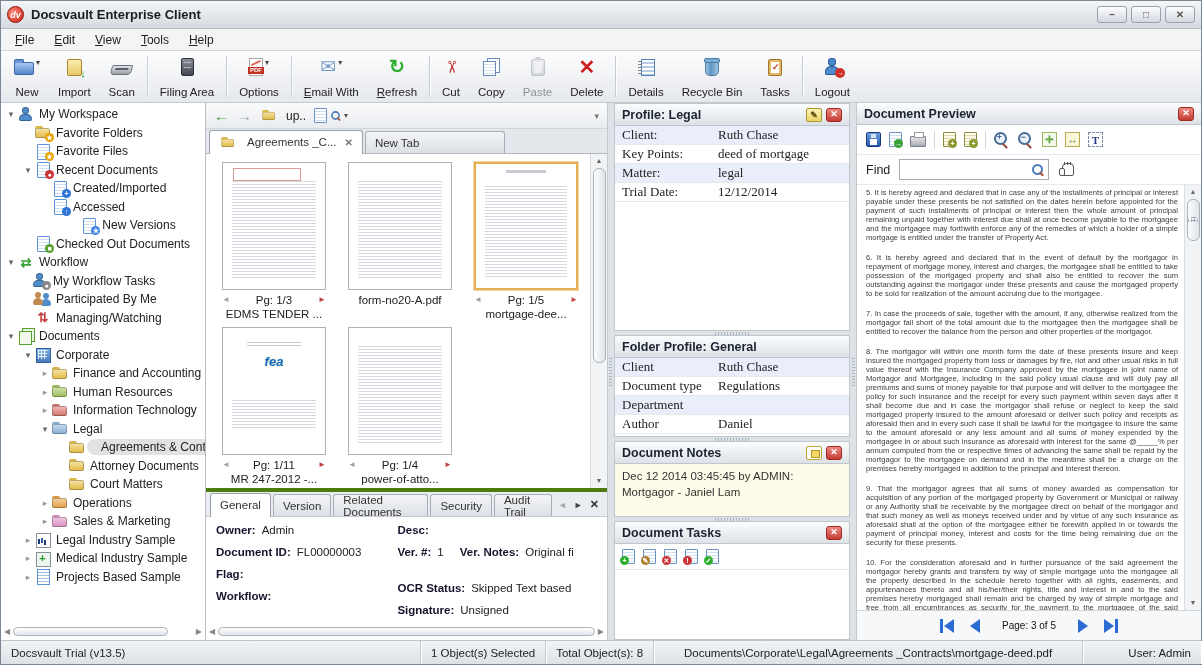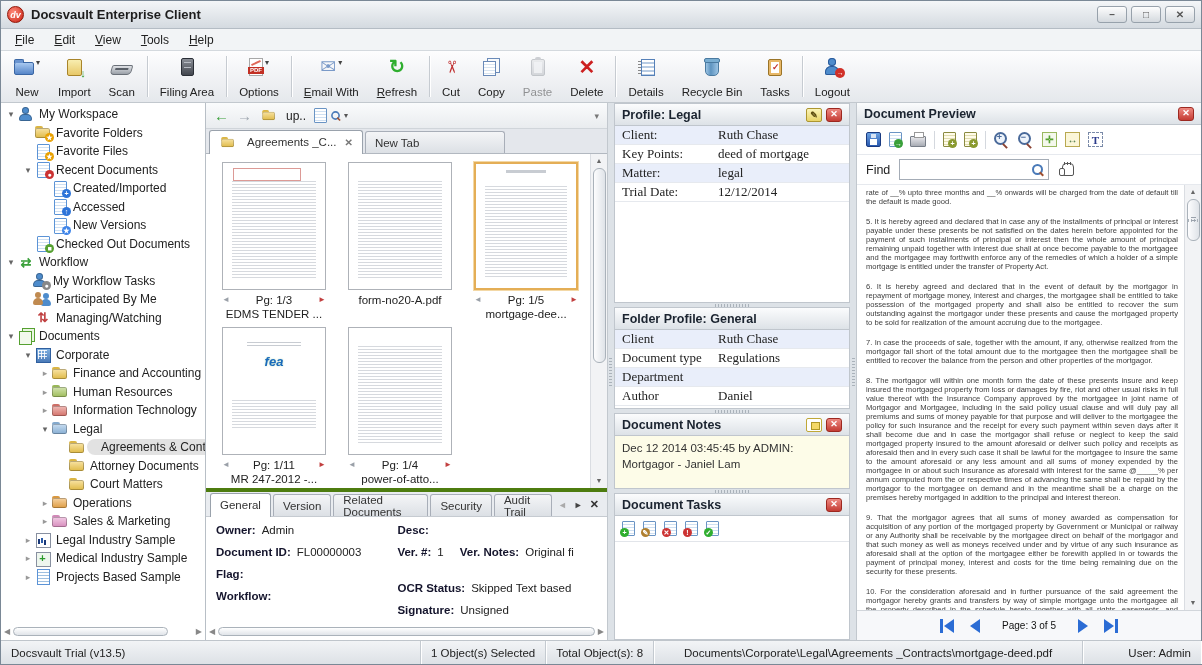--- a/index.html
+++ b/index.html
@@ -372,21 +372,21 @@
             </span>
             <span class="tlabel">Created/Imported</span>
           </div>
           <div class="trow" style="padding-left: 38px;">
             <span class="tarrow"></span>
             <span class="ti ti-page">
               <span class="bdg" style="background: rgb(45, 116, 217);">↑</span>
             </span>
             <span class="tlabel">Accessed</span>
           </div>
-          <div class="trow" style="padding-left: 38px;">
+          <div class="trow" style="padding-left: 38px; justify-content: center;">
             <span class="tarrow"></span>
             <span class="ti ti-page">
               <span class="bdg" style="background: rgb(61, 132, 233);">★</span>
             </span>
             <span class="tlabel">New Versions</span>
           </div>
           <div class="trow" style="padding-left: 21px;">
             <span class="tarrow"></span>
             <span class="ti ti-page">
               <span class="bdg" style="background: rgb(85, 160, 48);">■</span>
@@ -666,21 +666,21 @@
           <span class="sa">◀</span>
           <div class="hthumb"></div>
           <span class="sa">▶</span>
         </div>
       </div>
     </div>
 
     <div class="vsplit"></div>
 
     <div class="rightcol">
-      <div class="panel" style="height:200px;flex:none">
+      <div class="panel" style="height:228px;flex:none">
         <div class="phead">
           <span>Profile: Legal</span>
           <span class="sp">
             <span class="pedit">✎</span>
             <span class="pclose">✕</span>
           </span>
         </div>
         <div>
             <div class="prow alt">
               <span class="pl">Client:</span>
@@ -801,21 +801,20 @@
       <div class="findrow">
         <span class="findlbl">Find</span>
         <span class="findbox">
           <input value="" style="">
           <span class="mag blue"></span>
         </span>
         <span class="pv-hand"></span>
       </div>
       <div class="pvtext">
         <div class="pvdoc">
-            <div class="para">rate of __% upto three months and __% onwards will be charged from the date of default till the default is made good.</div>
             <div class="para">5. It is hereby agreed and declared that in case any of the installments of principal or interest payable under these presents be not satisfied on the dates herein before appointed for the payment of such installments of principal or interest then the whole amount of principal remaining unpaid together with interest due shall at once become payable to the mortgagee and the mortgagee may forthwith enforce any of the remedies of which a holder of a simple mortgage is entitled under the transfer of Property Act.</div>
             <div class="para">6. It is hereby agreed and declared that in the event of default by the mortgagor in repayment of mortgage money, interest and charges, the mortgagee shall be entitled to take possession of the mortgaged property and shall also be entitled to recover the sum outstanding against the mortgagor under these presents and cause the mortgaged property to be sold for realization of the amount accruing due to the mortgagee.</div>
             <div class="para">7. In case the proceeds of sale, together with the amount, if any, otherwise realized from the mortgagor fall short of the total amount due to the mortgagee then the mortgagee shall be entitled to recover the balance from the person and other properties of the mortgagor.</div>
             <div class="para">8. The mortgagor will within one month form the date of these presents insure and keep insured the mortgaged property from loss or damages by fire, riot and other usual risks in full value thereof with the Insurance Company approved by the mortgagee in joint name of Mortgagor and Mortgagee, including in the said policy usual clause and will duly pay all premiums and sums of money payable for that purpose and will deliver to the mortgagee the policy for such insurance and the receipt for every such payment within seven days after it shall become due and in case the mortgagor shall refuse or neglect to keep the said mortgaged property insured to the amount aforesaid or deliver such policy and receipts as aforesaid then and in every such case it shall be lawful for the mortgagee to insure the same to the amount aforesaid or any less amount and all sums of money expended by the mortgagee in or about such insurance as aforesaid with interest for the same @_____% per annum computed from the or respective times of advancing the same shall be repaid by the mortgagor to the mortgagee on demand and in the meantime shall be a charge on the premises hereby mortgaged in addition to the principal and interest thereon.</div>
             <div class="para">9. That the mortgagor agrees that all sums of money awarded as compensation for acquisition of any portion of the mortgaged property by Government or Municipal or railway or any Authority shall be receivable by the mortgagee direct on behalf of the mortgagor and that such money as well as moneys received under and by virtue of any such insurance as aforesaid shall at the option of the mortgagee either be forewith applied in or towards the payment of principal money, interest and costs for the time being remaining due on the security for these presents.</div>
             <div class="para">10. For the consideration aforesaid and in further pursuance of the said agreement the mortgagor hereby grants and transfers by way of simple mortgage unto the mortgagee all the property described in the schedule hereto together with all rights, easements, and appurtenances thereto and all his/her/their rights, title and interest in and to the said premises hereby mortgaged shall remain and be charged by way of simple mortgage and free from all encumbrances as security for the payment to the mortgagee of the said principal money interest and costs in accordance with the convenants hereinbefore contained.</div>
           </div>
         <div class="vscroll">
           <span class="sa">▲</span>
           <div class="vthumb grip" style="height:42px"></div>

